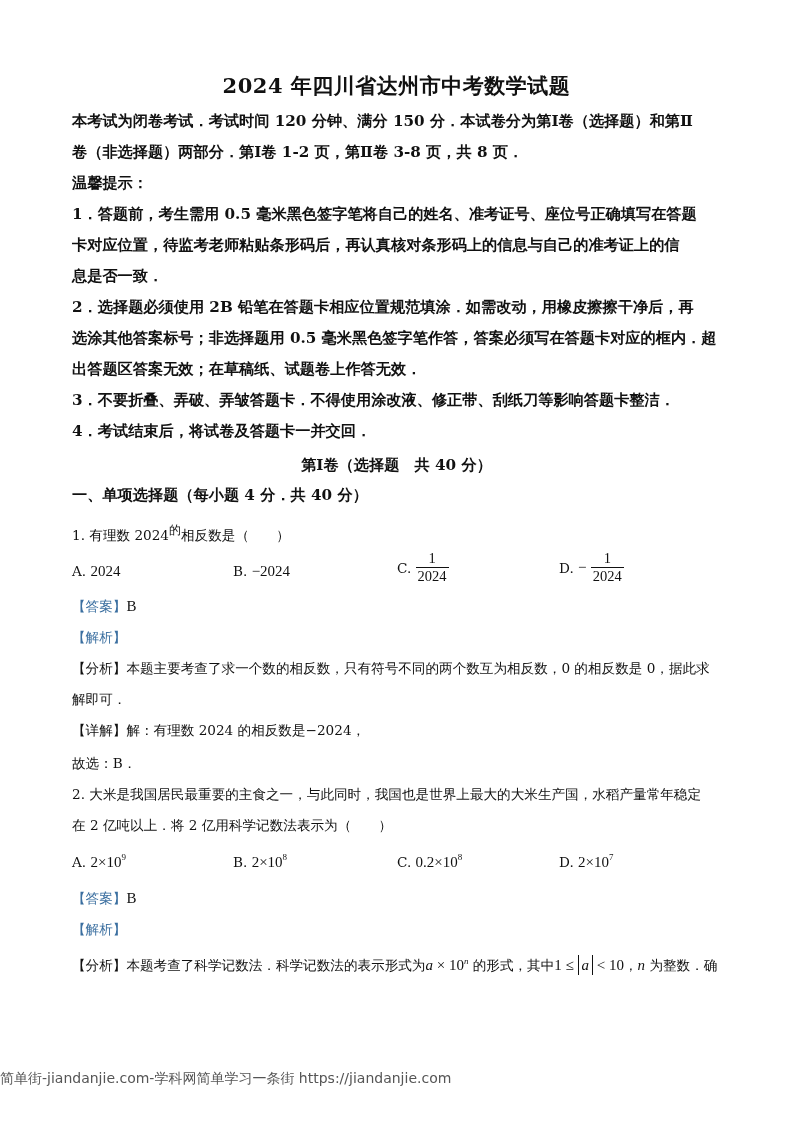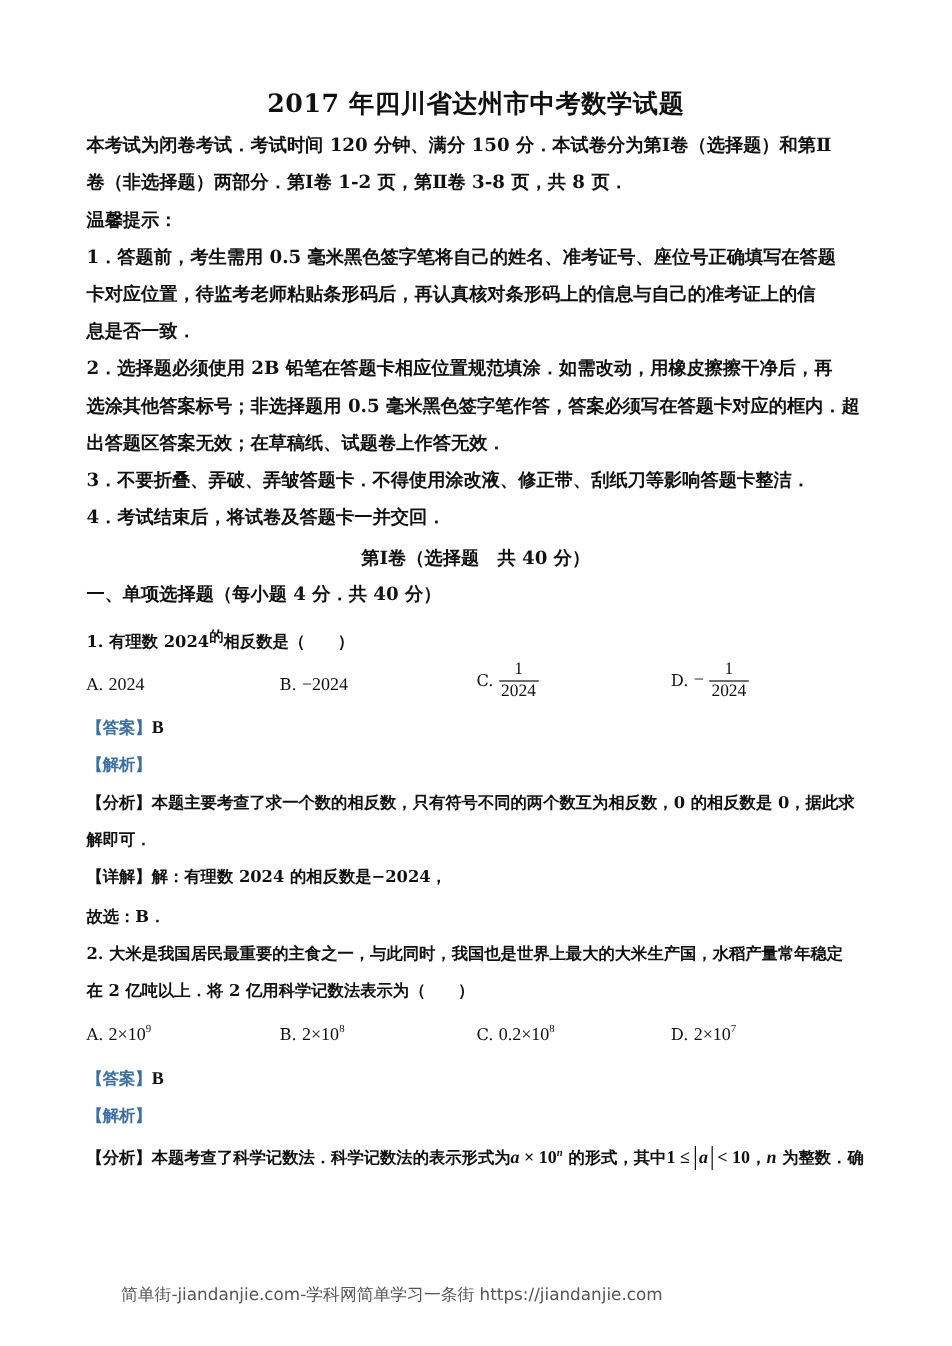--- a/index.html
+++ b/index.html
@@ -2,39 +2,39 @@
 <html><head>
 <meta charset="utf-8">
 <style>
   html, body { margin: 0; padding: 0; background: #ffffff; }
   body { width: 793px; height: 1122px; position: relative; overflow: hidden; color: #111; font-family: "DejaVu Serif", "Liberation Serif", serif; }
   .page { position: absolute; left: 0; top: 0; width: 793px; height: 1122px; }
   .abs { position: absolute; white-space: nowrap; }
   .title { left: 0; width: 793px; top: 72px; text-align: center; font-size: 21px; font-weight: bold; letter-spacing: 0.5px; }
   .bold { font-weight: bold; font-size: 15.2px; }
   .line { left: 72px; font-size: 15.2px; }
-  .reg { font-size: 13.6px; font-weight: bold; text-align: right; }
+  .reg { font-size: 13.6px; font-weight: normal; text-align: right; }
   .marker { color: #3b6fa0; }
   .opt { font-size: 13.6px; }
   .frac { display: inline-flex; flex-direction: column; align-items: center; vertical-align: middle; font-family: "Liberation Serif", serif; font-size: 14.5px; line-height: 17px; }
   .frac .num { padding: 0 2px; }
   .frac .den { border-top: 1px solid #111; padding: 0 2px; }
   .math { font-family: "Liberation Serif", serif; font-size: 15px; }
   .math sup { font-size: 9px; vertical-align: 7px; }
   .it { font-style: italic; }
   .abs-bar { display: inline-block; border-left: 1px solid #111; border-right: 1px solid #111; padding: 0 3px; line-height: 20px; }
-  .footer { left: 0; width: 653px; top: 1070px; text-align: center; font-family: "DejaVu Sans", sans-serif; font-size: 14px; color: #555; }
+  .footer { left: 0; width: 653px; top: 1070px; text-align: left; font-family: "DejaVu Sans", sans-serif; font-size: 14px; color: #555; }
   .section { left: 0; width: 793px; text-align: center; }
 </style>
 </head>
 <body>
 
 <div class="page">
 
-  <div class="abs title">2017 年四川省达州市中考数学试题</div>
+  <div class="abs title">2024 年四川省达州市中考数学试题</div>
 
   <div class="abs line bold" style="top:111px;">本考试为闭卷考试．考试时间 120 分钟、满分 150 分．本试卷分为第Ⅰ卷（选择题）和第Ⅱ</div>
   <div class="abs line bold" style="top:142px;text-align:center;">卷（非选择题）两部分．第Ⅰ卷 1-2 页，第Ⅱ卷 3-8 页，共 8 页．</div>
   <div class="abs line bold" style="top:173px;">温馨提示：</div>
 
   <div class="abs line bold" style="top:204px;">1．答题前，考生需用 0.5 毫米黑色签字笔将自己的姓名、准考证号、座位号正确填写在答题</div>
   <div class="abs line bold" style="top:235px;">卡对应位置，待监考老师粘贴条形码后，再认真核对条形码上的信息与自己的准考证上的信</div>
   <div class="abs line bold" style="top:266px;">息是否一致．</div>
   <div class="abs line bold" style="top:297px;">2．选择题必须使用 2B 铅笔在答题卡相应位置规范填涂．如需改动，用橡皮擦擦干净后，再</div>
   <div class="abs line bold" style="top:328px;">选涂其他答案标号；非选择题用 0.5 毫米黑色签字笔作答，答案必须写在答题卡对应的框内．超</div>

